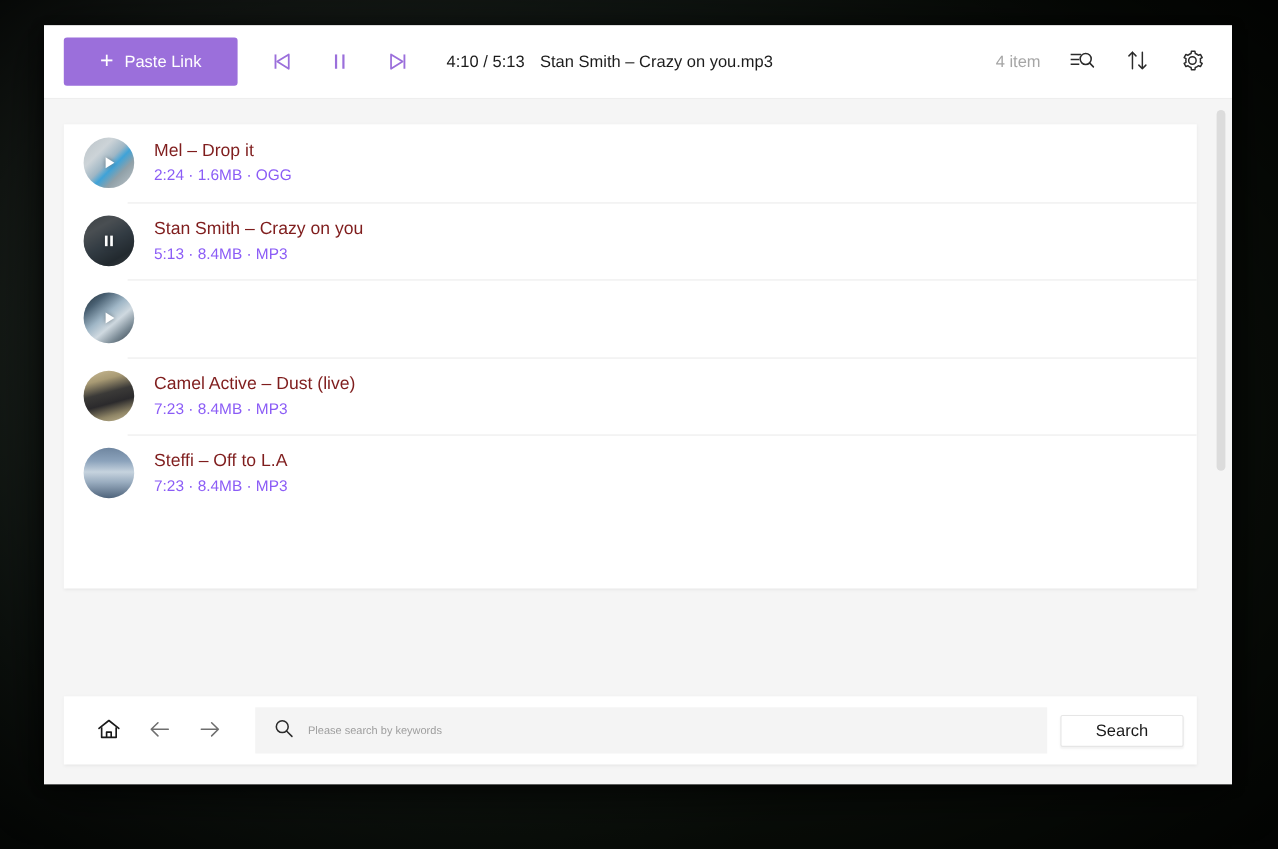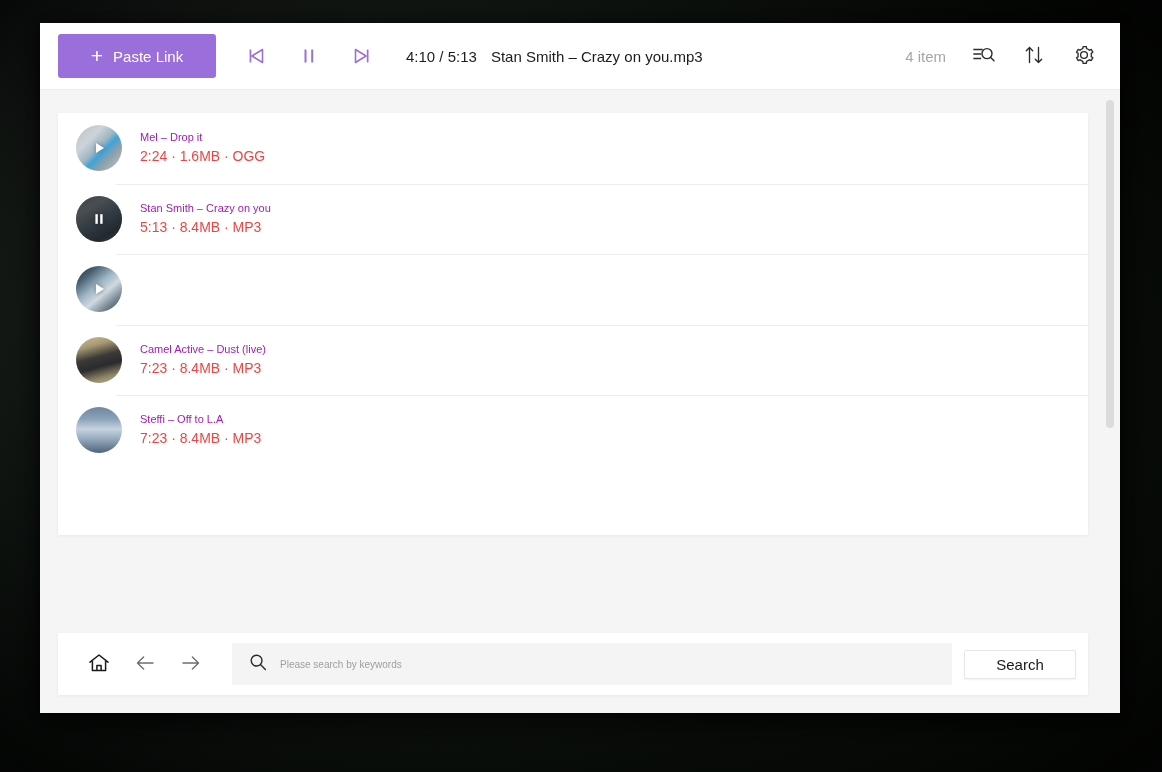--- a/index.html
+++ b/index.html
@@ -206,28 +206,28 @@
     background:
       linear-gradient(165deg, #cbbc96 0%, #a89a74 22%, #3b3a38 44%, #2b2a2c 62%, #8f8566 82%, #c4b893 100%);
   }
   .art-steffi {
     background:
       linear-gradient(180deg, #6f86a0 0%, #8ba2bb 26%, #c6d3de 48%, #9aadc0 68%, #4e637b 100%);
   }
 
   .track-meta { display: flex; flex-direction: column; gap: 4px; min-width: 0; }
   .track-title {
-    font-size: 11px;
-    color: #a21caf;
+    font-size: 16px;
+    color: #7f1d1d;
     line-height: 1.2;
     white-space: nowrap;
   }
   .track-sub {
     font-size: 14px;
-    color: #ef4444;
+    color: #8b5cf6;
     line-height: 1.2;
     white-space: nowrap;
   }
 
   
   .scrollbar-track {
     position: absolute;
     right: 6px;
     top: 6px;
     width: 8px;

